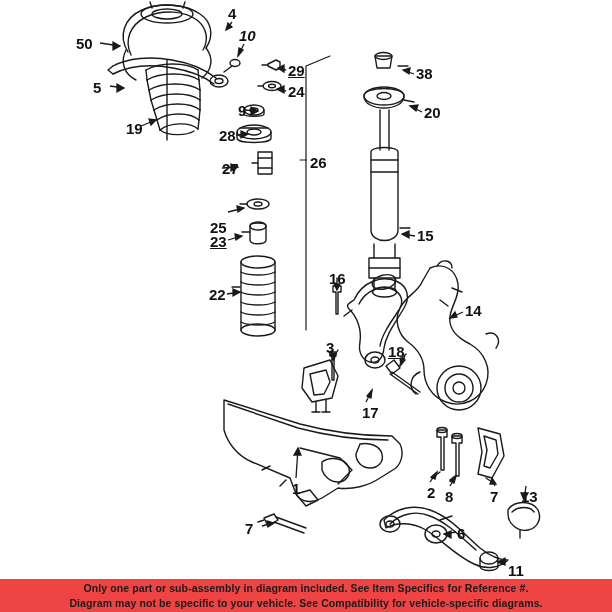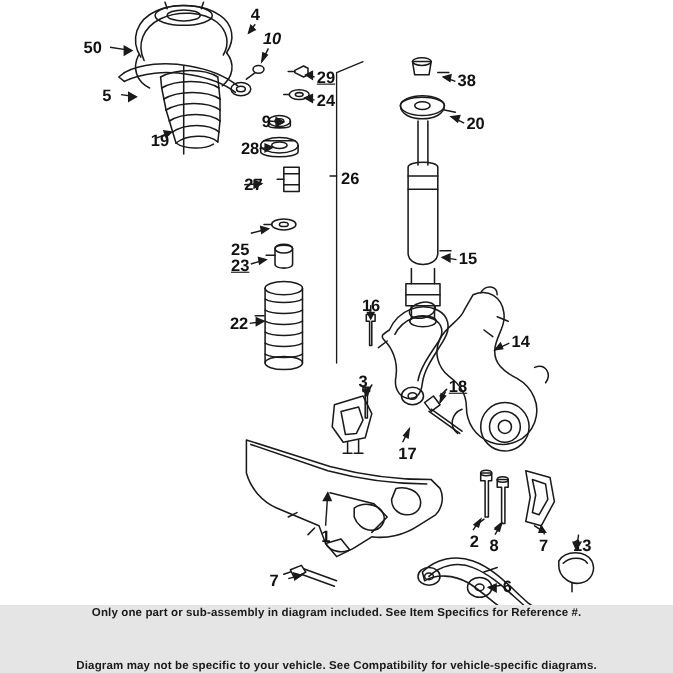--- a/index.html
+++ b/index.html
@@ -29,27 +29,27 @@
     font-size: 15px;
     color: #111111;
     line-height: 1;
     white-space: nowrap;
   }
   #disclaimer {
     position: absolute;
     left: 0;
     bottom: 0;
     width: 612px;
-    height: 62px;
-    background: #e5e5e5;
+    height: 33px;
+    background: #ef4444;
     box-sizing: border-box;
     display: flex;
     flex-direction: column;
     align-items: center;
-    justify-content: space-between;
+    justify-content: center;
     text-align: center;
   }
   #disclaimer .line {
     font-family: "Liberation Sans", sans-serif;
     font-size: 10.5px;
     font-weight: bold;
     color: #1a1a1a;
     line-height: 1.35;
     letter-spacing: 0.1px;
   }
@@ -282,32 +282,32 @@
 
   <div class="callout" style="left:76px; top:36px;">50</div>
   <div class="callout" style="left:228px; top:6px;">4</div>
   <div class="callout" style="left:239px; top:28px;font-style:italic;">10</div>
   <div class="callout" style="left:93px; top:80px;">5</div>
   <div class="callout" style="left:288px; top:63px;text-decoration:underline;">29</div>
   <div class="callout" style="left:288px; top:84px;">24</div>
   <div class="callout" style="left:416px; top:66px;">38</div>
   <div class="callout" style="left:424px; top:105px;text-align:right;">20</div>
   <div class="callout" style="left:238px; top:103px;">9</div>
-  <div class="callout" style="left:137px; top:121px;">19</div>
+  <div class="callout" style="left:126px; top:121px;">19</div>
   <div class="callout" style="left:219px; top:128px;">28</div>
   <div class="callout" style="left:310px; top:155px;">26</div>
   <div class="callout" style="left:222px; top:161px;">27</div>
   <div class="callout" style="left:210px; top:206px;margin-top:14px;">25</div>
   <div class="callout" style="left:210px; top:234px;text-decoration:underline;">23</div>
   <div class="callout" style="left:417px; top:228px;">15</div>
   <div class="callout" style="left:209px; top:287px;">22</div>
   <div class="callout" style="left:329px; top:271px;">16</div>
   <div class="callout" style="left:465px; top:303px;">14</div>
   <div class="callout" style="left:326px; top:340px;">3</div>
-  <div class="callout" style="left:408px; top:344px;text-decoration:underline;">18</div>
+  <div class="callout" style="left:388px; top:344px;text-decoration:underline;">18</div>
   <div class="callout" style="left:362px; top:405px;">17</div>
   <div class="callout" style="left:292px; top:481px;">1</div>
   <div class="callout" style="left:427px; top:485px;">2</div>
   <div class="callout" style="left:445px; top:489px;">8</div>
   <div class="callout" style="left:490px; top:489px;">7</div>
   <div class="callout" style="left:521px; top:489px;">13</div>
   <div class="callout" style="left:245px; top:521px;">7</div>
   <div class="callout" style="left:457px; top:526px;">6</div>
   <div class="callout" style="left:508px; top:563px;">11</div>
 

